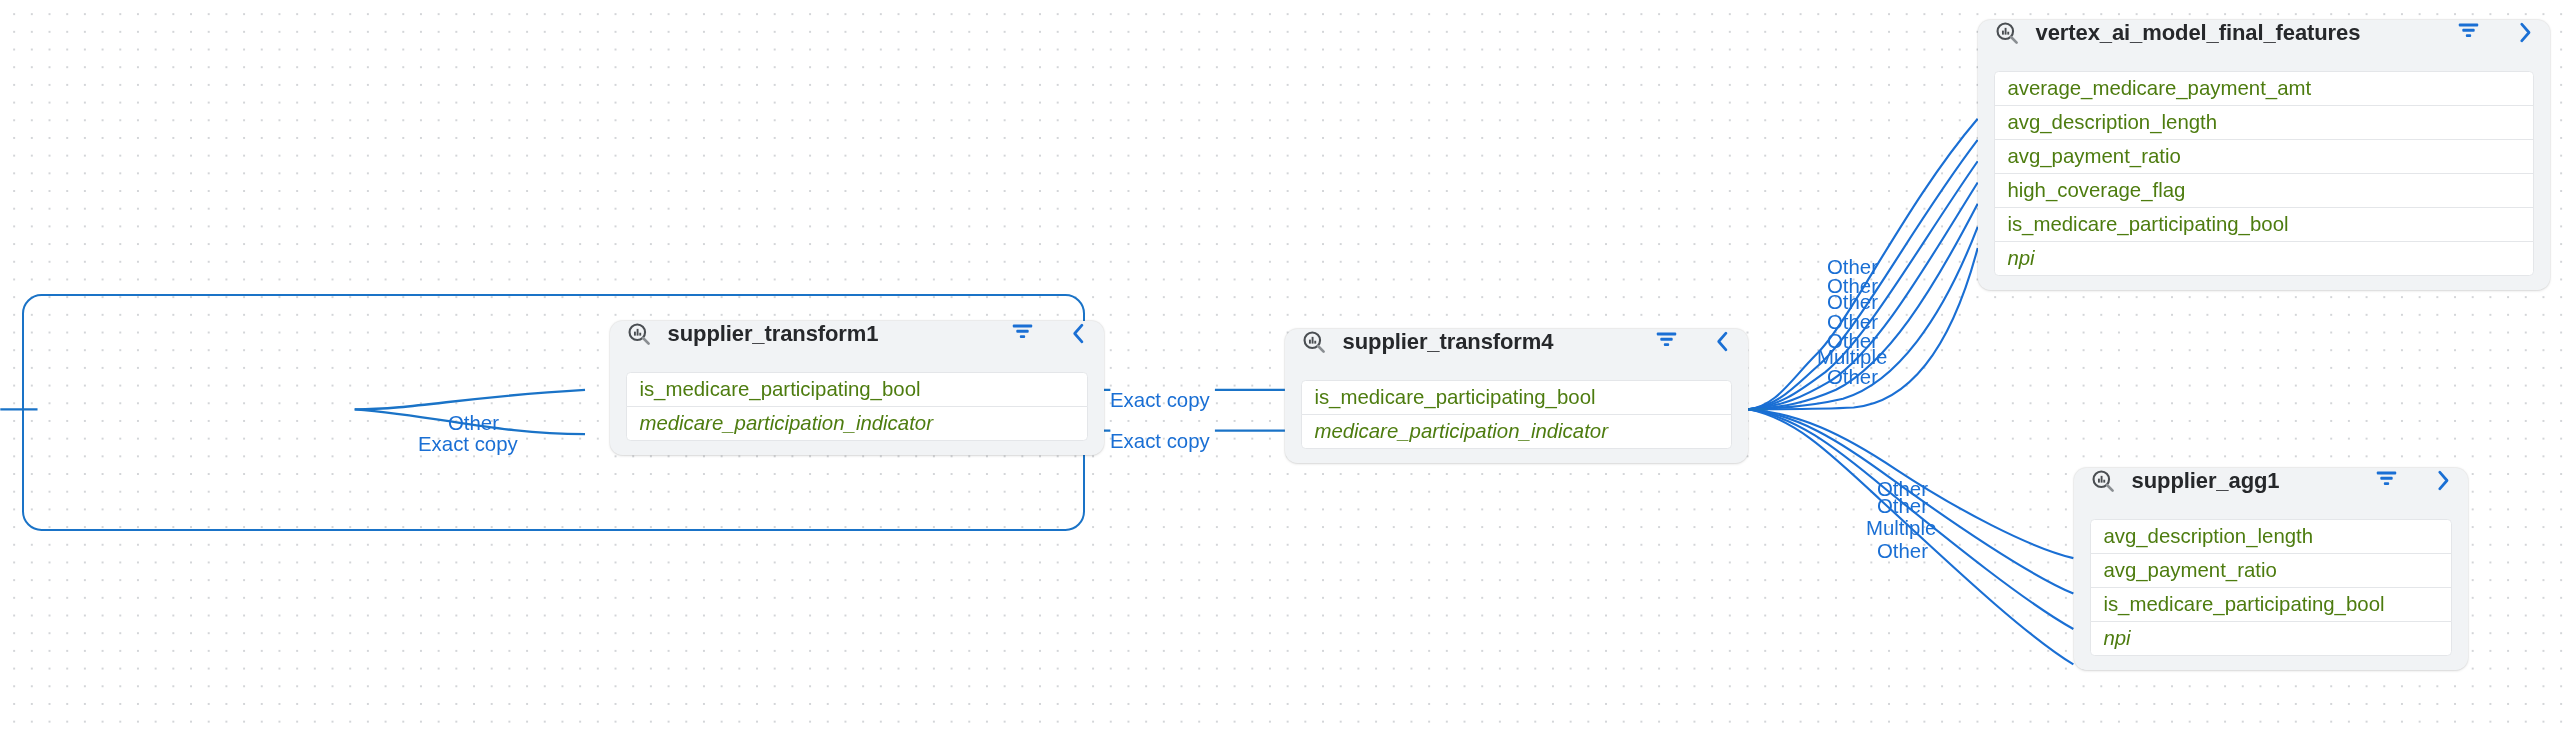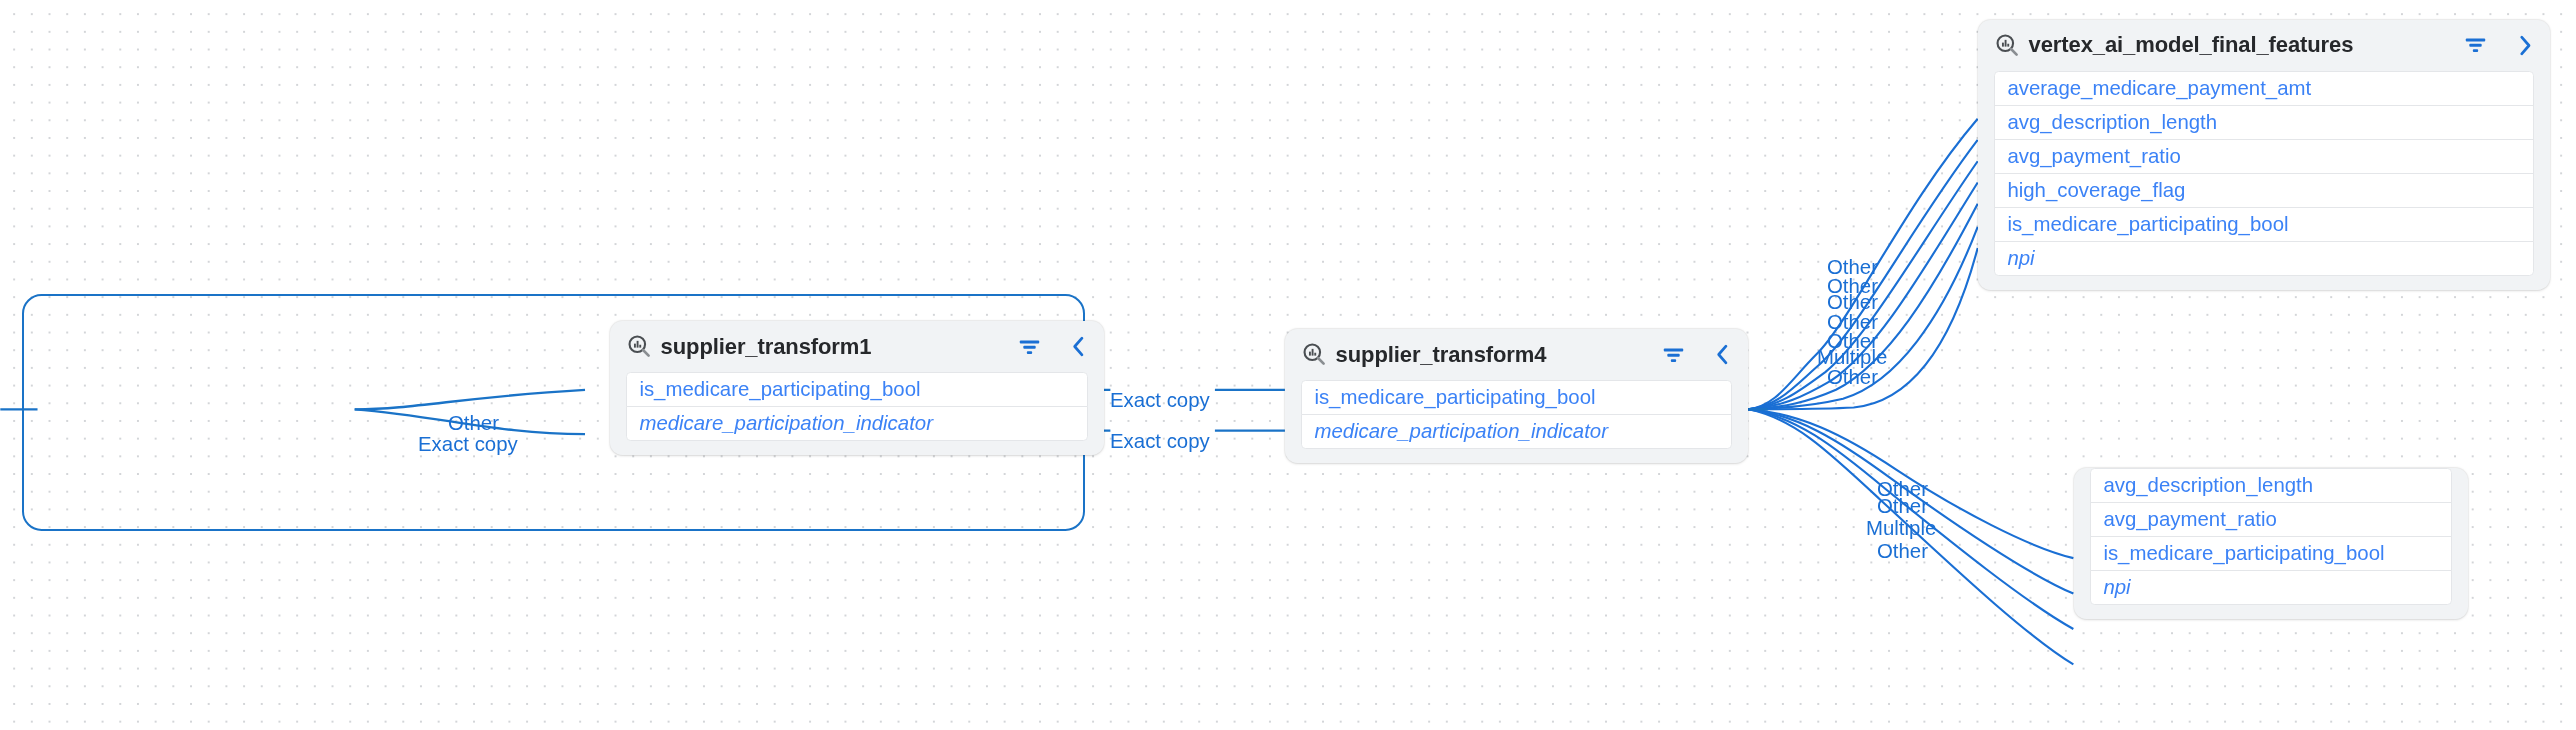--- a/index.html
+++ b/index.html
@@ -30,23 +30,23 @@
   
   .node {
     position: absolute;
     background: #f1f3f5;
     border-radius: 12.4px;
     box-shadow: 0 0.9px 2.7px rgba(0,0,0,0.13), 0 0 0 0.9px rgba(0,0,0,0.035);
     padding: 0 16px 14px 16px;
   }
   .node-header {
     display: flex;
-    align-items: center;
+    align-items: flex-start;
     height: 51px;
-    gap: 8px;
+    gap: 15px;
   }
   .node-icon { width: 26.6px; height: 26.6px; flex: 0 0 26.6px; display:block; }
   .node-title {
     font-size: 22px;
     font-weight: bold;
     color: #26282b;
     white-space: nowrap;
     letter-spacing: -0.1px;
   }
   .hdr-spacer { flex: 1 1 auto; min-width: 23px; }
@@ -62,21 +62,21 @@
   }
   .field {
     background: #ffffff;
     border: 0.9px solid #e4e6e9;
     margin-top: -0.9px;
     height: 35px;
     display: flex;
     align-items: center;
     padding: 0 12.4px;
     font-size: 20.4px;
-    color: #3b82f6;
+    color: #4d7c0f;
     white-space: nowrap;
   }
   .field:first-child { margin-top: 0; border-radius: 4.4px 4.4px 0 0; }
   .field:last-child { border-radius: 0 0 4.4px 4.4px; font-style: italic; }
   .field.single { border-radius: 4.4px; }
 
   
   .edge-label {
     position: absolute;
     color: #1a6fd4;
@@ -241,20 +241,43 @@
       <div class="field">average_medicare_payment_amt</div>
       <div class="field">avg_description_length</div>
       <div class="field">avg_payment_ratio</div>
       <div class="field">high_coverage_flag</div>
       <div class="field">is_medicare_participating_bool</div>
       <div class="field">npi</div>
     </div>
   </div>
 
   <div class="node" id="node-agg1">
+    <div class="node-header">
+      <svg class="node-icon" viewBox="0 0 24 24">
+        <circle cx="10.2" cy="10.2" r="7" fill="none" stroke="#4a4e52" stroke-width="1.9"></circle>
+        <rect x="7.2" y="9.6" width="1.7" height="3.6" fill="#4a4e52"></rect>
+        <rect x="9.6" y="7.1" width="1.7" height="6.1" fill="#4a4e52"></rect>
+        <rect x="12.0" y="10.6" width="1.7" height="2.6" fill="#4a4e52"></rect>
+        <line x1="15.4" y1="15.4" x2="20.4" y2="20.4" stroke="#8a8e92" stroke-width="2.4" stroke-linecap="round"></line>
+      </svg>
+      <span class="node-title">supplier_agg1</span>
+      <span class="hdr-spacer"></span>
+      <span class="hdr-btn">
+        <svg class="filter-icon" viewBox="0 0 26 22">
+          <rect x="2" y="4" width="22" height="3.2" rx="1.1" fill="#1a6fd4"></rect>
+          <rect x="6" y="10" width="14" height="3.2" rx="1.1" fill="#1a6fd4"></rect>
+          <rect x="10" y="16" width="6" height="3.2" rx="1.1" fill="#1a6fd4"></rect>
+        </svg>
+      </span>
+      <span class="hdr-btn" style="margin-left:21px;">
+        <svg class="chev-icon" viewBox="0 0 16 24">
+          <polyline points="5,4 12,12 5,20" fill="none" stroke="#1a6fd4" stroke-width="2.6" stroke-linecap="round" stroke-linejoin="round"></polyline>
+        </svg>
+      </span>
+    </div>
     <div class="field-list">
       <div class="field">avg_description_length</div>
       <div class="field">avg_payment_ratio</div>
       <div class="field">is_medicare_participating_bool</div>
       <div class="field">npi</div>
     </div>
   </div>
 
 </div>
 

